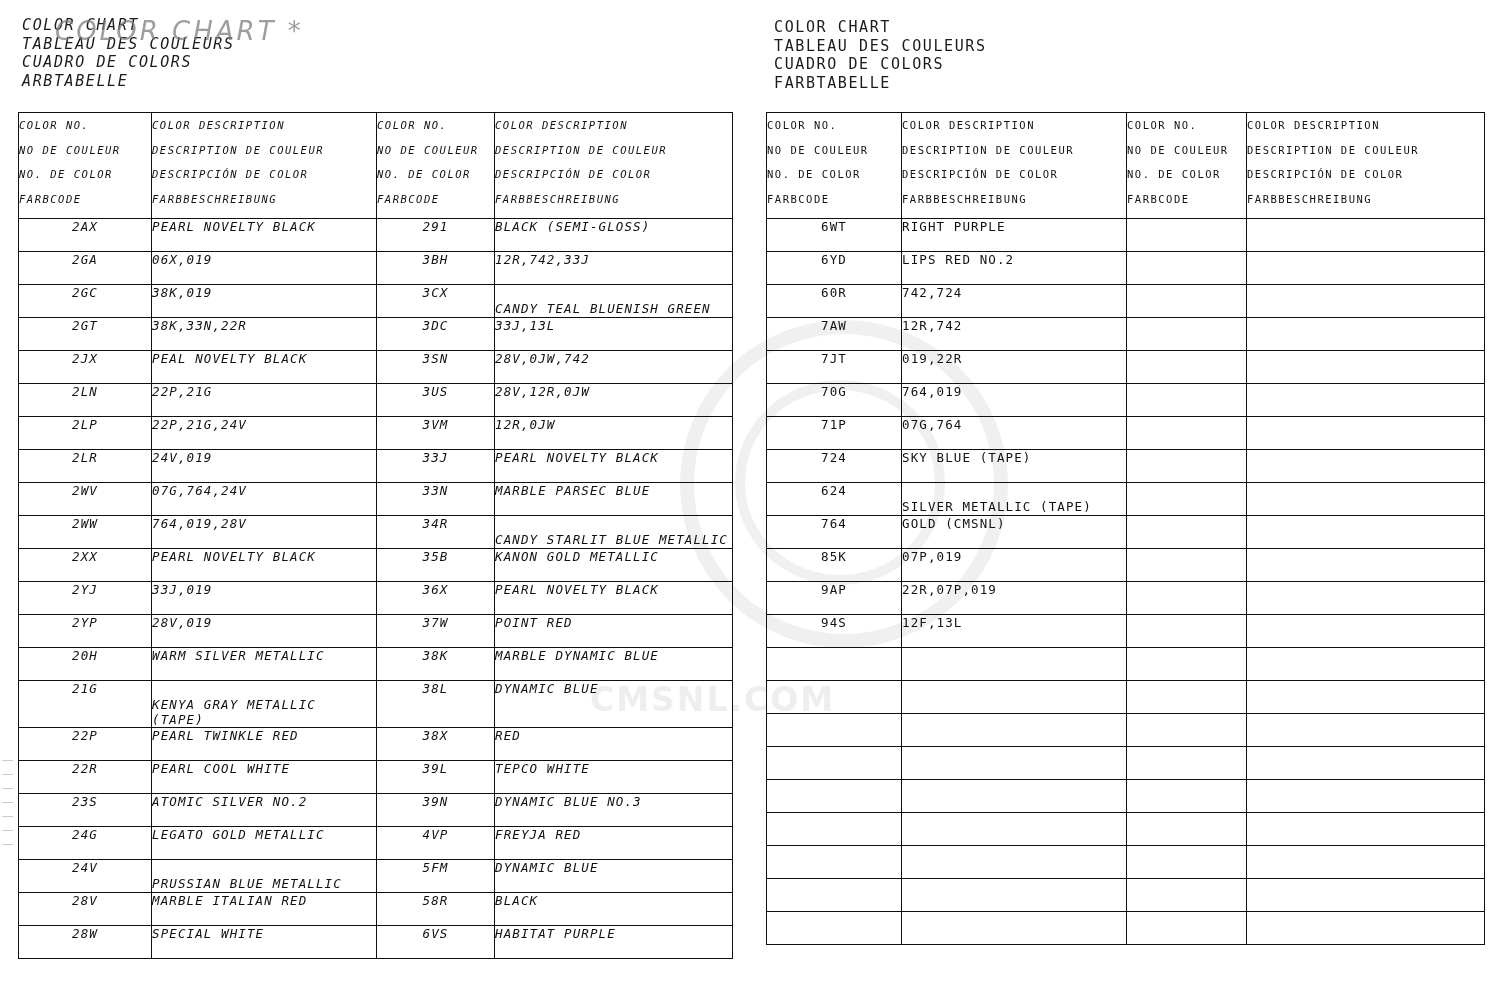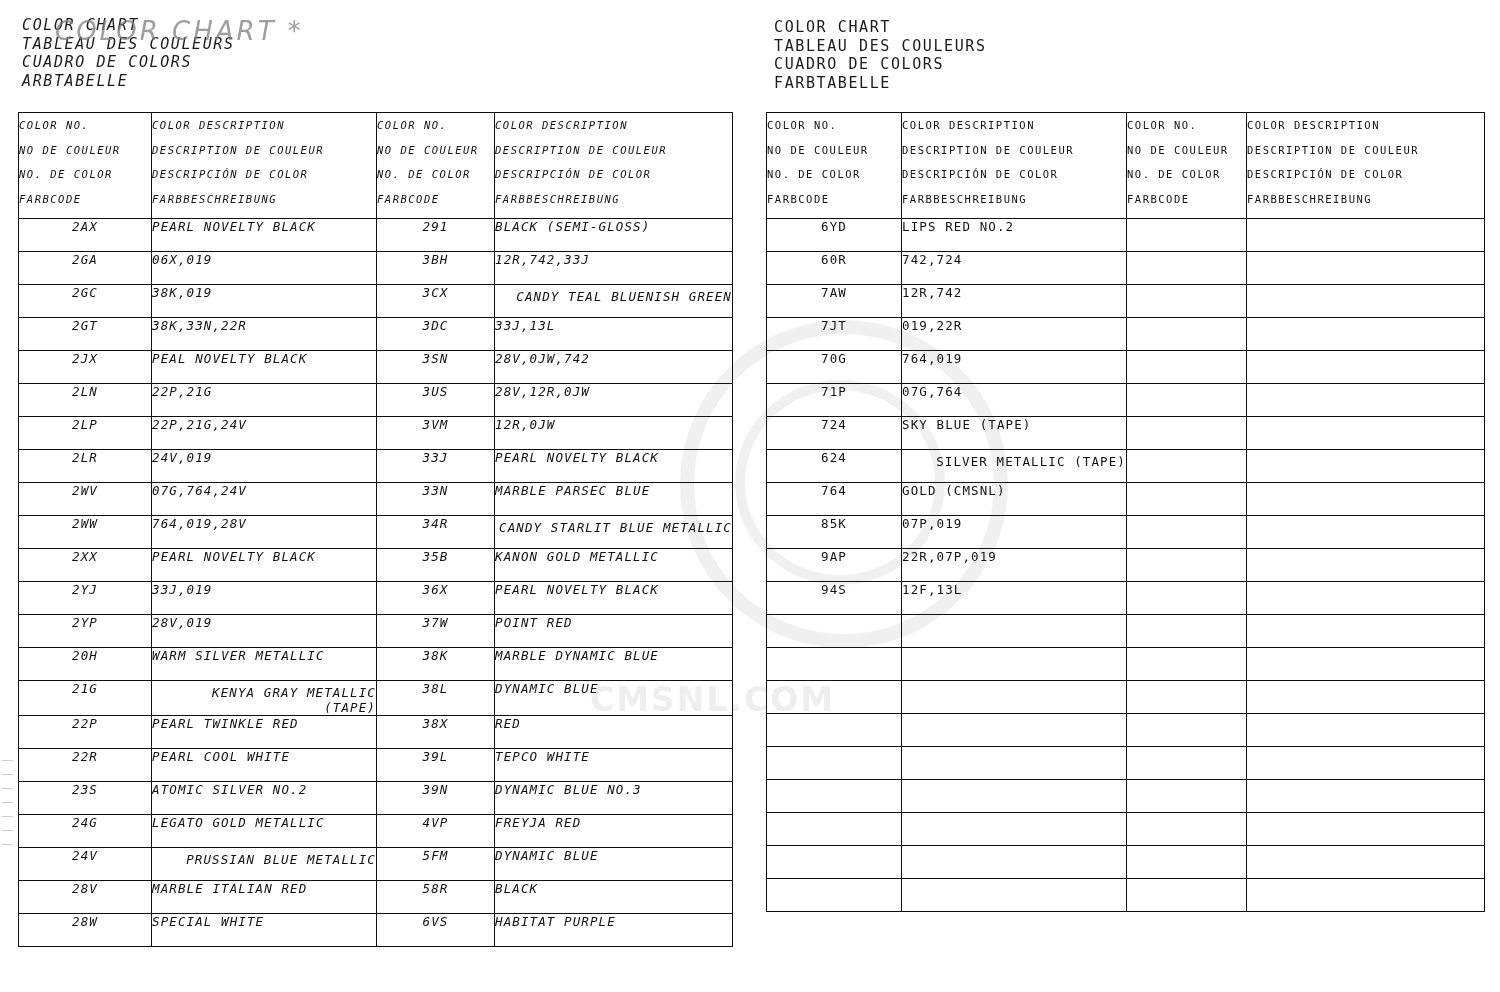--- a/index.html
+++ b/index.html
@@ -139,21 +139,21 @@
   td.desc {
     text-align: left;
     font-size: 12.5px;
     letter-spacing: 1.1px;
     height: 33px;
     padding: 6px 6px 4px 10px;
     box-sizing: border-box;
     line-height: 16px;
     word-break: break-word;
   }
-  td.desc.wrap { line-height: 15px; padding-top: 4px; text-align: right; }
+  td.desc.wrap { line-height: 15px; padding-top: 16px; }
   td.empty { height: 33px; }
 
   
   .panel-left col.c1 { width: 133px; }
   .panel-left col.c2 { width: 225px; }
   .panel-left col.c3 { width: 118px; }
   .panel-left col.c4 { width: 238px; }
   
   .panel-right col.c1 { width: 135px; }
   .panel-right col.c2 { width: 225px; }
@@ -435,20 +435,26 @@
         <th class="hcell">
           <span class="hline">COLOR DESCRIPTION</span>
           <span class="hline">DESCRIPTION DE COULEUR</span>
           <span class="hline">DESCRIPCIÓN DE COLOR</span>
           <span class="hline">FARBBESCHREIBUNG</span>
         </th>
       </tr>
     </thead>
     <tbody id="right-body">
         <tr>
+          <td class="code">6WT</td>
+          <td class="desc">RIGHT PURPLE</td>
+          <td class="code empty"></td>
+          <td class="desc empty"></td>
+        </tr>
+        <tr>
           <td class="code">6YD</td>
           <td class="desc">LIPS RED NO.2</td>
           <td class="code empty"></td>
           <td class="desc empty"></td>
         </tr>
         <tr>
           <td class="code">60R</td>
           <td class="desc">742,724</td>
           <td class="code empty"></td>
           <td class="desc empty"></td>

